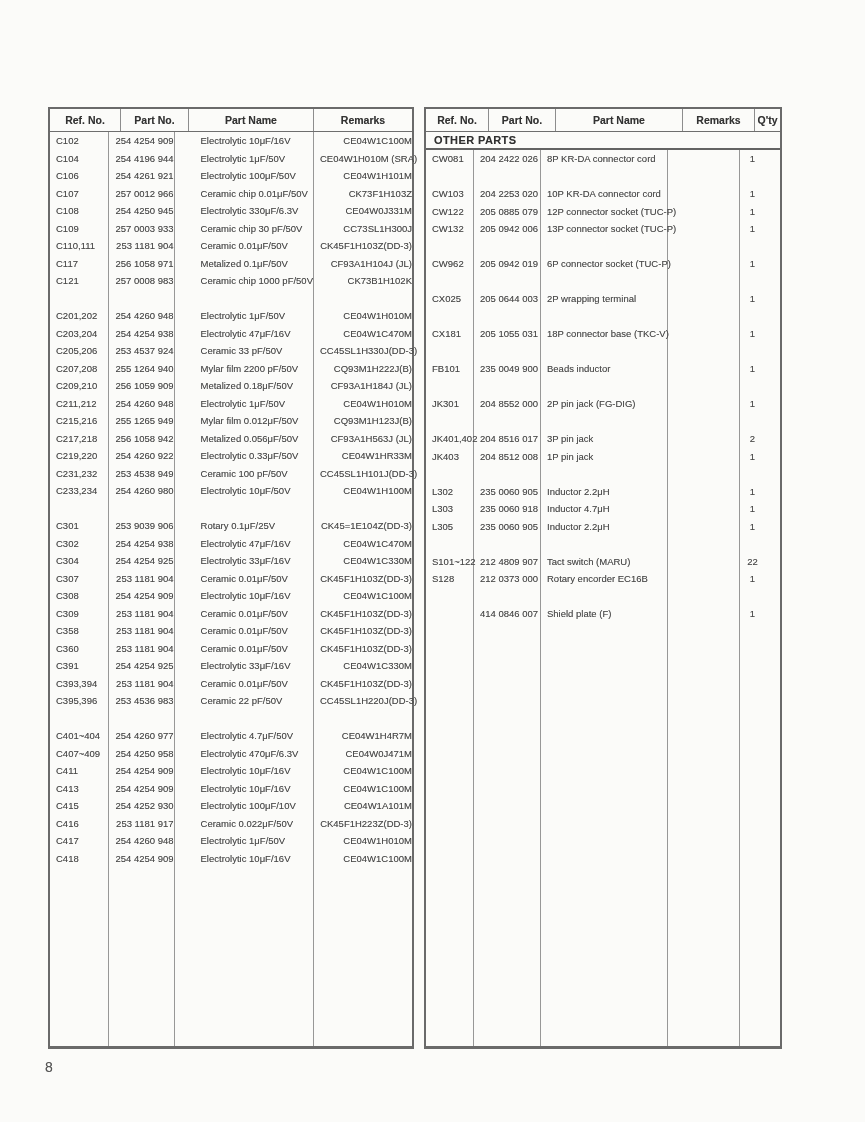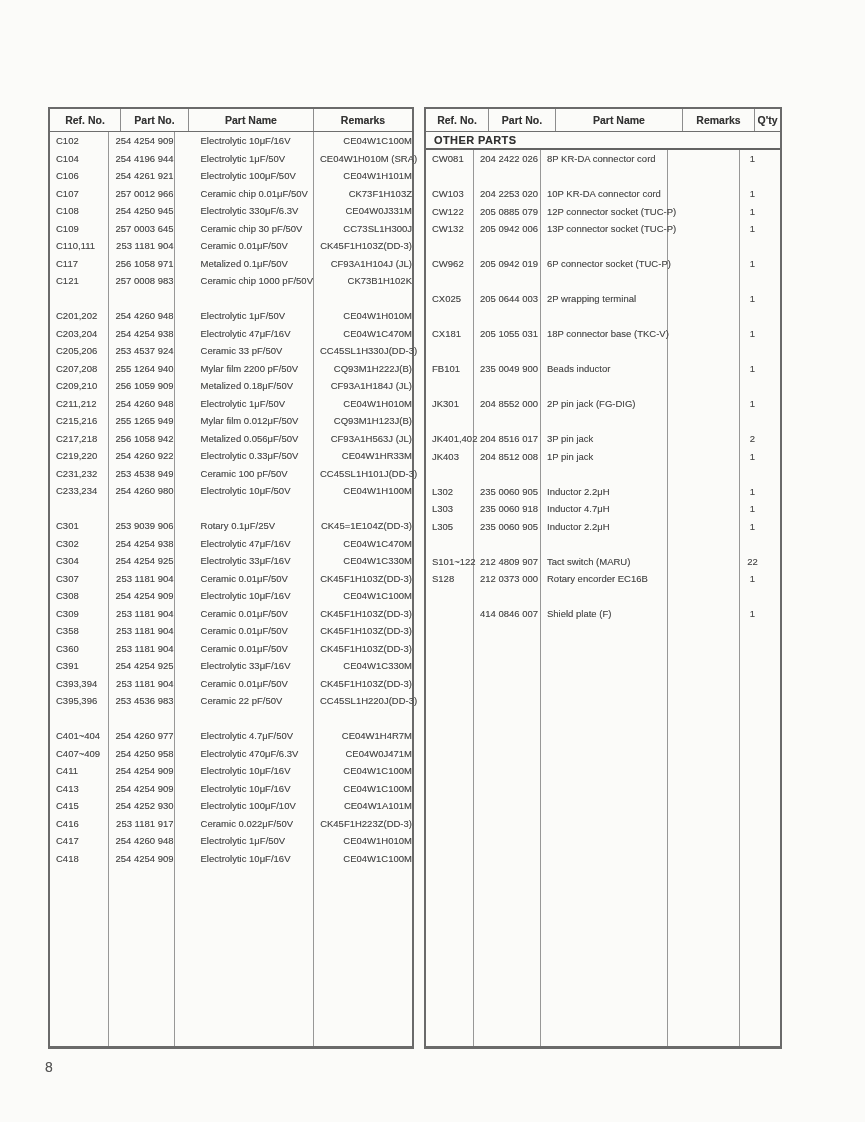--- a/index.html
+++ b/index.html
@@ -118,21 +118,21 @@
           <div class="cell">C416</div>
           <div class="cell">C417</div>
           <div class="cell">C418</div>
         </div>
         <div class="col" style="width: 68px; text-align: right;">
           <div class="cell">254 4254 909</div>
           <div class="cell">254 4196 944</div>
           <div class="cell">254 4261 921</div>
           <div class="cell">257 0012 966</div>
           <div class="cell">254 4250 945</div>
-          <div class="cell">257 0003 645</div>
+          <div class="cell">257 0003 933</div>
           <div class="cell">253 1181 904</div>
           <div class="cell">256 1058 971</div>
           <div class="cell">257 0008 983</div>
           <div class="cell"></div>
           <div class="cell">254 4260 948</div>
           <div class="cell">254 4254 938</div>
           <div class="cell">253 4537 924</div>
           <div class="cell">255 1264 940</div>
           <div class="cell">256 1059 909</div>
           <div class="cell">254 4260 948</div>

